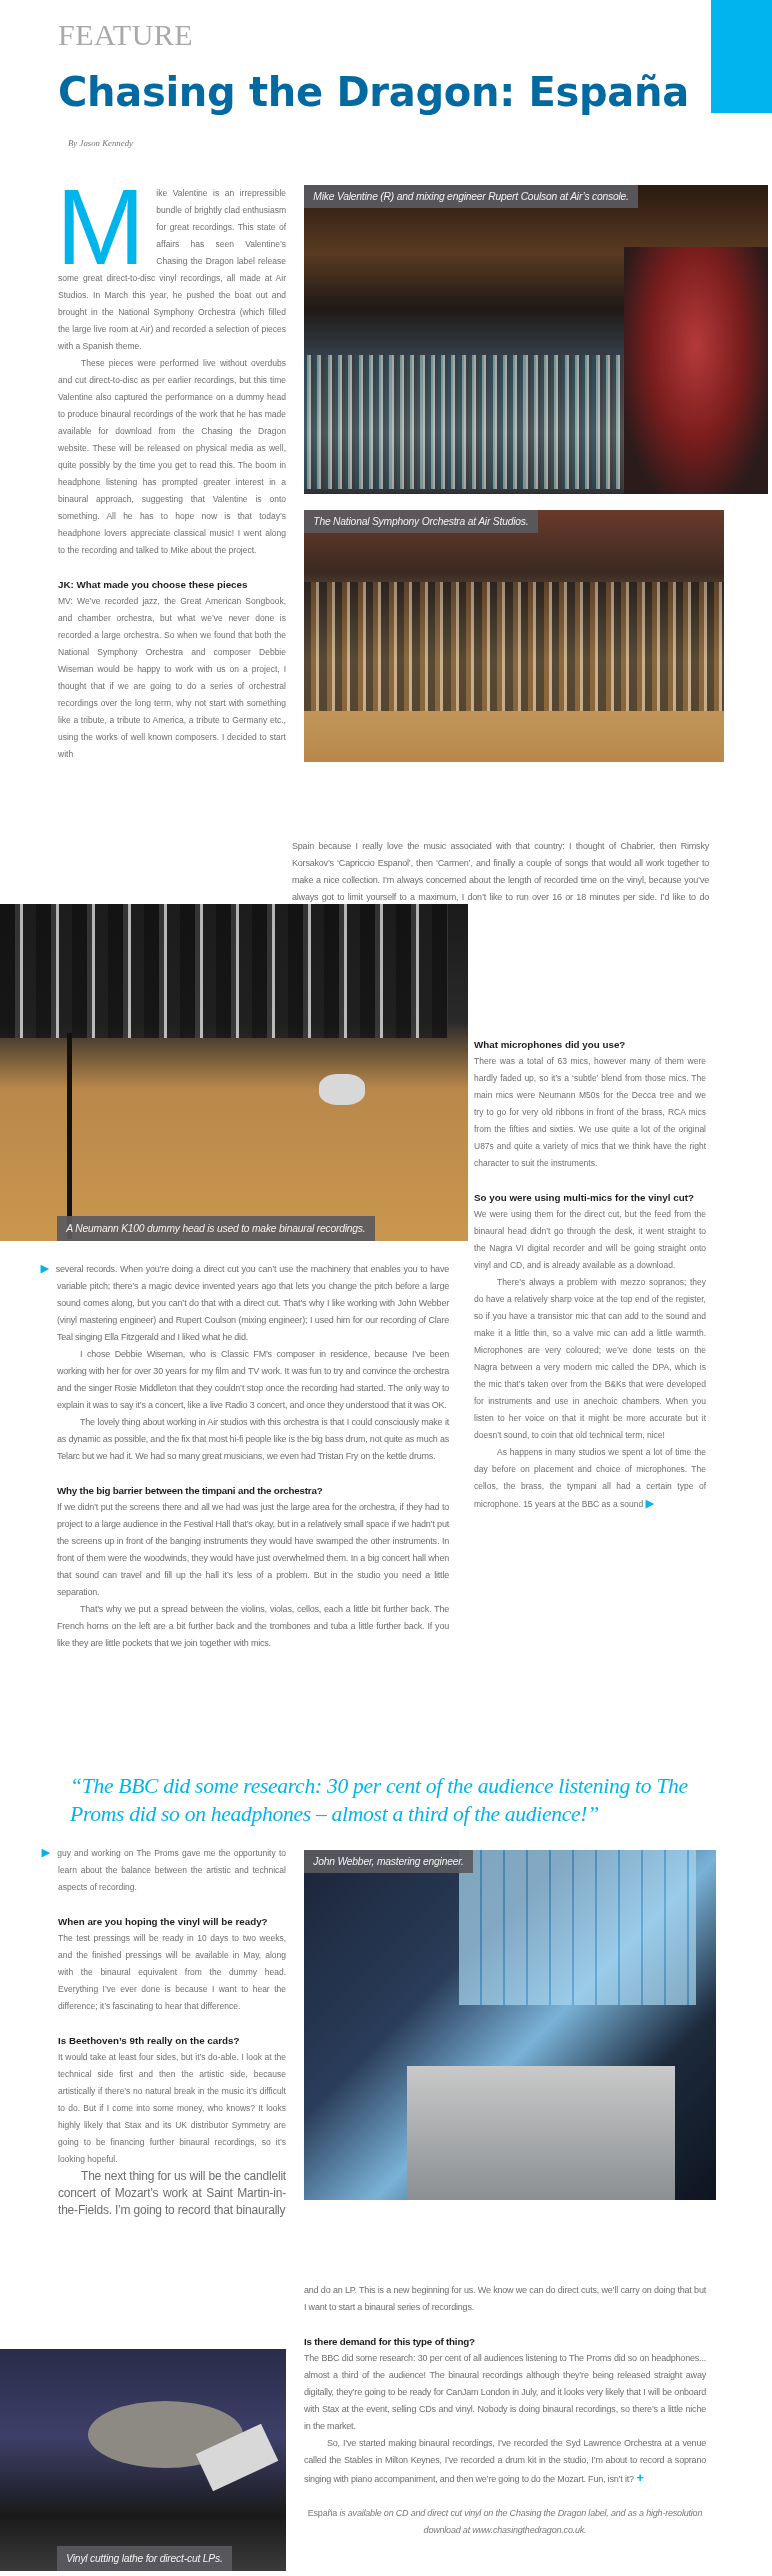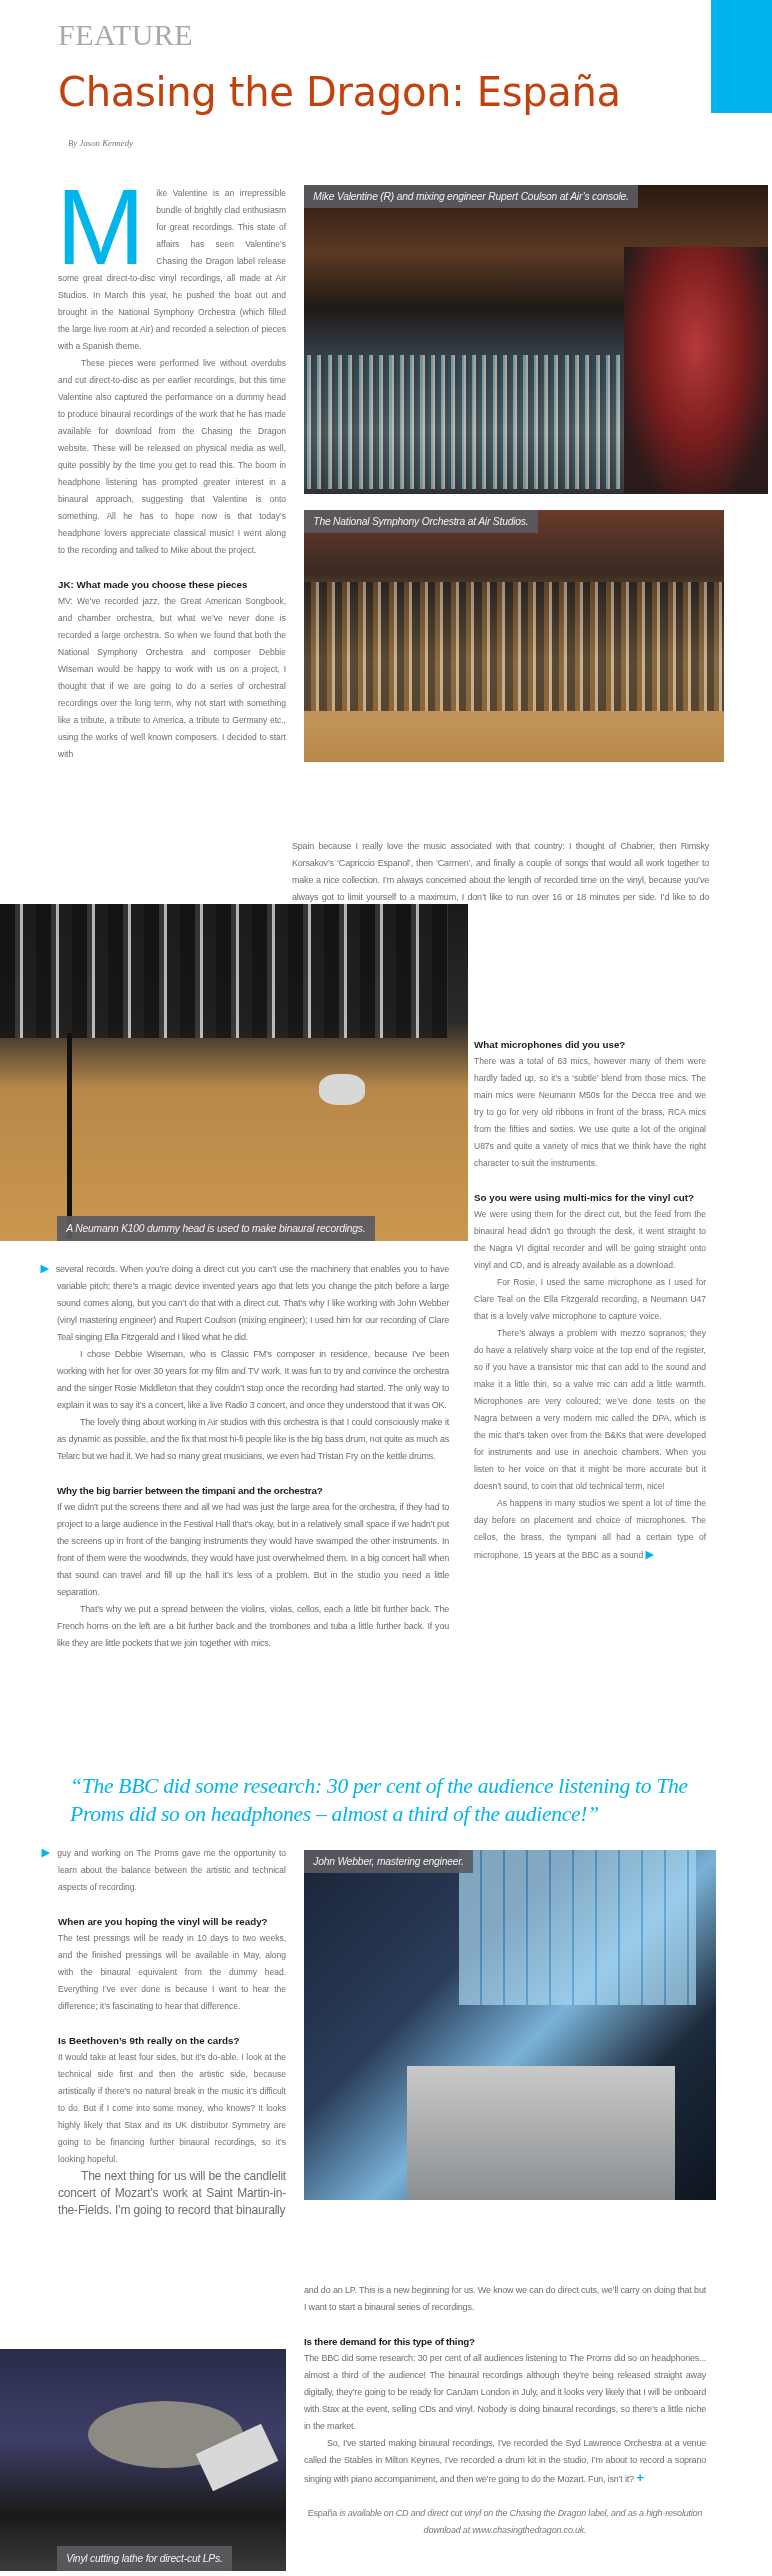--- a/index.html
+++ b/index.html
@@ -1,20 +1,20 @@
 <!DOCTYPE html>
 <html style="font-size:8.2px"><head>
 <meta charset="utf-8">
 <style>
   html, body { margin:0; padding:0; background:#ffffff; }
   body { width:773px; height:2591px; position:relative; overflow:hidden; font-family:"Liberation Sans", sans-serif; color:#6a6a6a; }
   .abs { position:absolute; }
   .accent-bar { left:711px; top:0; width:62px; height:113px; background:#00b5ec; }
   .kicker { left:58px; top:19.6px; font-family:"Liberation Serif", serif; font-size:30px; color:#a9a9a9; letter-spacing:0.5px; line-height:1; }
-  .title { left:58px; top:72px; font-family:"DejaVu Sans", sans-serif; font-weight:normal; font-size:40px; color:#c2410c; letter-spacing:-0.3px; line-height:1; white-space:nowrap; }
+  .title { left:58px; top:72px; font-family:"DejaVu Sans", sans-serif; font-weight:bold; font-size:40px; color:#0369a1; letter-spacing:-0.3px; line-height:1; white-space:nowrap; }
   .byline { left:68px; top:138px; font-family:"Liberation Serif", serif; font-style:italic; font-size:8.8px; color:#777; }
   .col { font-size:8.5px; line-height:17px; text-align:justify; color:#6e6e6e; }
   .col p { margin:0; }
   .col p.ind { text-indent:23px; }
   .col h3 { margin:0; font-size:9.8px; line-height:17px; color:#1e1e1e; font-weight:bold; }
   .gap { height:17px; }
   .dropcap { float:left; font-size:107px; line-height:82px; height:82px; color:#00b5ec; font-weight:normal; margin:1px 11.3px 0 -2.1px; font-family:"Liberation Sans", sans-serif; }
   .narrow { font-family:"Liberation Sans Narrow","Liberation Sans", sans-serif; letter-spacing:-0.2px; }
   .photo { position:absolute; overflow:hidden; }
   .caption { position:absolute; background:rgba(90,90,95,0.92); color:#f2f2f2; font-style:italic; font-size:10.3px; padding:6.2px 9.3px; white-space:nowrap; letter-spacing:-0.2px; }
@@ -71,21 +71,20 @@
   <p>If we didn’t put the screens there and all we had was just the large area for the orchestra, if they had to project to a large audience in the Festival Hall that’s okay, but in a relatively small space if we hadn’t put the screens up in front of the banging instruments they would have swamped the other instruments. In front of them were the woodwinds, they would have just overwhelmed them. In a big concert hall when that sound can travel and fill up the hall it’s less of a problem. But in the studio you need a little separation.</p>
   <p class="ind">That’s why we put a spread between the violins, violas, cellos, each a little bit further back. The French horns on the left are a bit further back and the trombones and tuba a little further back. If you like they are little pockets that we join together with mics.</p>
 </div>
 
 <div class="abs col" style="left:474px; top:1036px; width:232px;">
   <h3>What microphones did you use?</h3>
   <p>There was a total of 63 mics, however many of them were hardly faded up, so it’s a ‘subtle’ blend from those mics. The main mics were Neumann M50s for the Decca tree and we try to go for very old ribbons in front of the brass, RCA mics from the fifties and sixties. We use quite a lot of the original U87s and quite a variety of mics that we think have the right character to suit the instruments.</p>
   <div class="gap"></div>
   <h3>So you were using multi-mics for the vinyl cut?</h3>
   <p>We were using them for the direct cut, but the feed from the binaural head didn’t go through the desk, it went straight to the Nagra VI digital recorder and will be going straight onto vinyl and CD, and is already available as a download.</p>
-  <p class="ind">For Rosie, I used the same microphone as I used for Clare Teal on the Ella Fitzgerald recording, a Neumann U47 that is a lovely valve microphone to capture voice.</p>
   <p class="ind">There’s always a problem with mezzo sopranos; they do have a relatively sharp voice at the top end of the register, so if you have a transistor mic that can add to the sound and make it a little thin, so a valve mic can add a little warmth. Microphones are very coloured; we’ve done tests on the Nagra between a very modern mic called the DPA, which is the mic that’s taken over from the B&amp;Ks that were developed for instruments and use in anechoic chambers. When you listen to her voice on that it might be more accurate but it doesn’t sound, to coin that old technical term, nice!</p>
   <p class="ind"><span>As happens in many studios we spent a lot of time the day before on placement and choice of microphones. The cellos, the brass, the tympani all had a certain type of microphone. 15 years at the BBC as a sound</span> <span class="arrow">▶</span></p>
 </div>
 
 <div class="abs pullquote">“The BBC did some research: 30 per cent of the audience listening to The Proms did so on headphones – almost a third of the audience!”</div>
 
 <div class="abs col" style="left:58px; top:1844px; width:228px;">
   <p><span class="arrow" style="margin-left:-16.5px;margin-right:6.2px;">▶</span><span>guy and working on The Proms gave me the opportunity to learn about the balance between the artistic and technical aspects of recording.</span></p>
   <div class="gap"></div>
   <h3>When are you hoping the vinyl will be ready?</h3>

